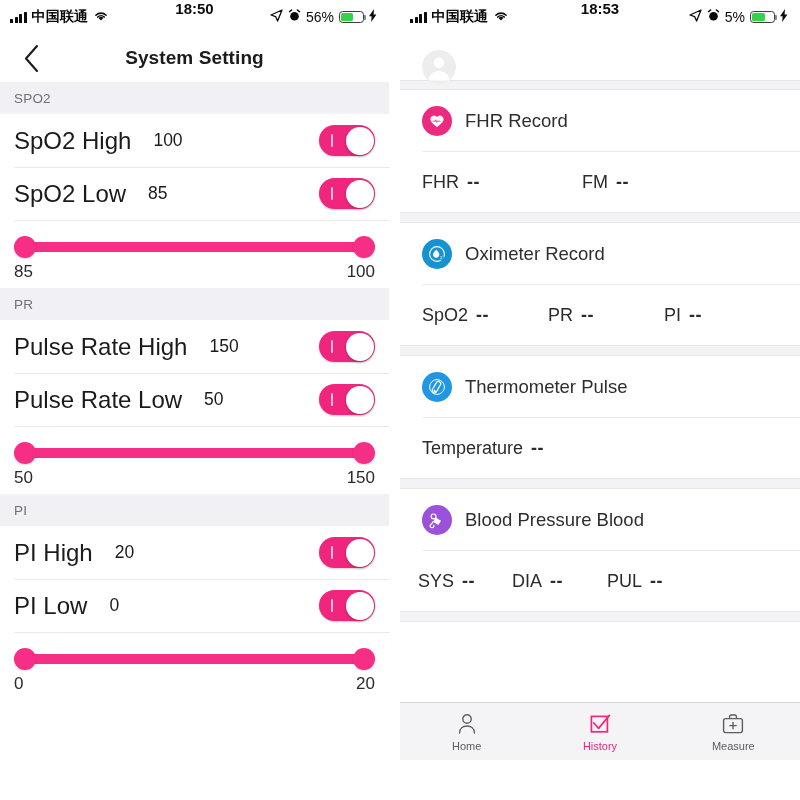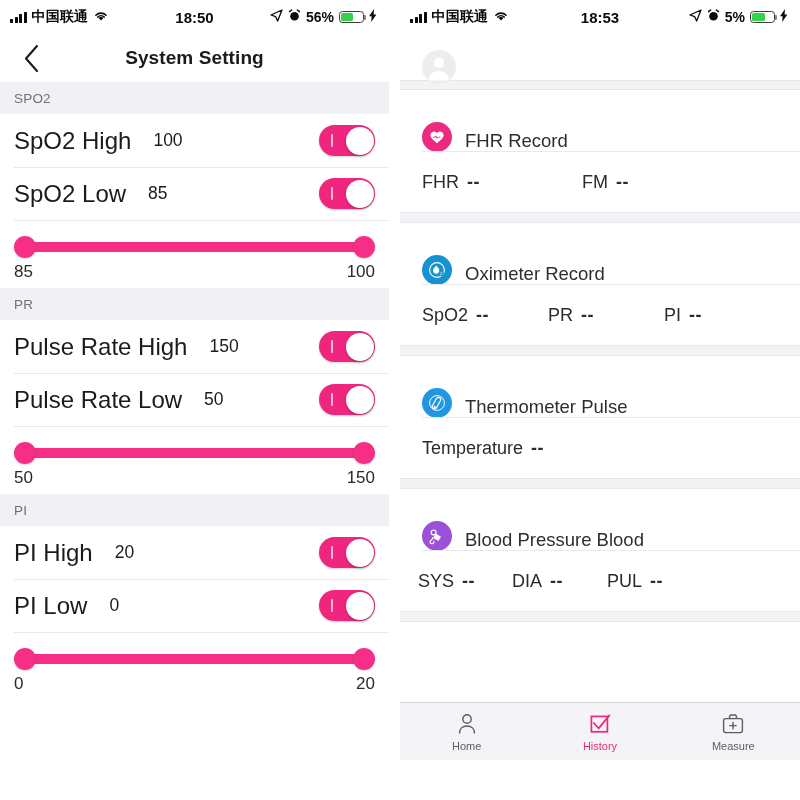--- a/index.html
+++ b/index.html
@@ -12,32 +12,32 @@
   .screens { display: flex; width: 800px; height: 800px; background:#fff; }
 
   
   .phone { position: relative; background: #ffffff; height: 800px; overflow: hidden; }
   .phone-left  { width: 389px; }
   .phone-gap   { width: 11px; background: #ffffff; height: 800px; }
   .phone-right { width: 400px; }
 
   
   .statusbar {
-    height: 34px; display: flex; align-items: center;
+    height: 34px; display: flex; 
     padding: 0 12px 0 10px; font-size: 14.5px; font-weight: bold;
     color: #0b0b0b; position: relative;
   }
   .sb-left { display: flex; align-items: center; gap: 5px; }
   .sb-carrier { font-size: 14px; font-weight: 700; letter-spacing: .2px; }
   .sb-center {
     position: absolute; left: 0; right: 0; text-align: center;
     font-size: 15px; font-weight: 700; pointer-events: none;
   }
   .sb-right { margin-left: auto; display: flex; align-items: center; gap: 5px; z-index: 2; }
-  .sb-pct { font-size: 14px; font-weight: 700; }
+  .sb-pct { font-size: 14px; font-weight: 400; }
   .bars { display: flex; align-items: flex-end; gap: 1.5px; height: 11px; }
   .bars i { width: 3px; background: #0b0b0b; border-radius: .5px; display:block; }
   .bars i:nth-child(1){ height: 4px; }
   .bars i:nth-child(2){ height: 6px; }
   .bars i:nth-child(3){ height: 8.5px; }
   .bars i:nth-child(4){ height: 11px; background:#0b0b0b; }
   .battery {
     width: 25px; height: 12px; border: 1.4px solid #3b3b3b; border-radius: 3.5px;
     position: relative; padding: 1.4px; display:flex; align-items:center;
   }
@@ -109,21 +109,21 @@
   
   .avatar-bar { height: 46px; background:#fff; display:flex; align-items:flex-end; padding: 0 0 2px 22px; }
   .avatar {
     width: 34px; height: 34px; border-radius: 50%; background:#ededed;
     display:flex; align-items:flex-end; justify-content:center; overflow:hidden;
     margin-bottom: -6px;
   }
   .spacer-band { height: 10px; background:#f3f3f6; border-top:1px solid #e6e6ea; border-bottom:1px solid #e6e6ea; }
 
   .rec-head {
-    height: 62px; background:#fff; display:flex; align-items:flex-end;
+    height: 62px; background:#fff; display:flex; align-items:center;
     padding: 0 22px; gap: 13px; position: relative;
   }
   .rec-head::after { content:""; position:absolute; left:22px; right:0; bottom:0; height:1px; background:#e9e9ec; }
   .rec-icon { width: 30px; height: 30px; border-radius:50%; display:flex; align-items:center; justify-content:center; flex: none; }
   .rec-title { font-size: 18.5px; color: #2e2e2e; }
 
   .rec-values {
     height: 60px; background:#fff; display:flex; align-items:center;
     padding: 0 22px; font-size: 18px; color:#2b2b2b;
   }

